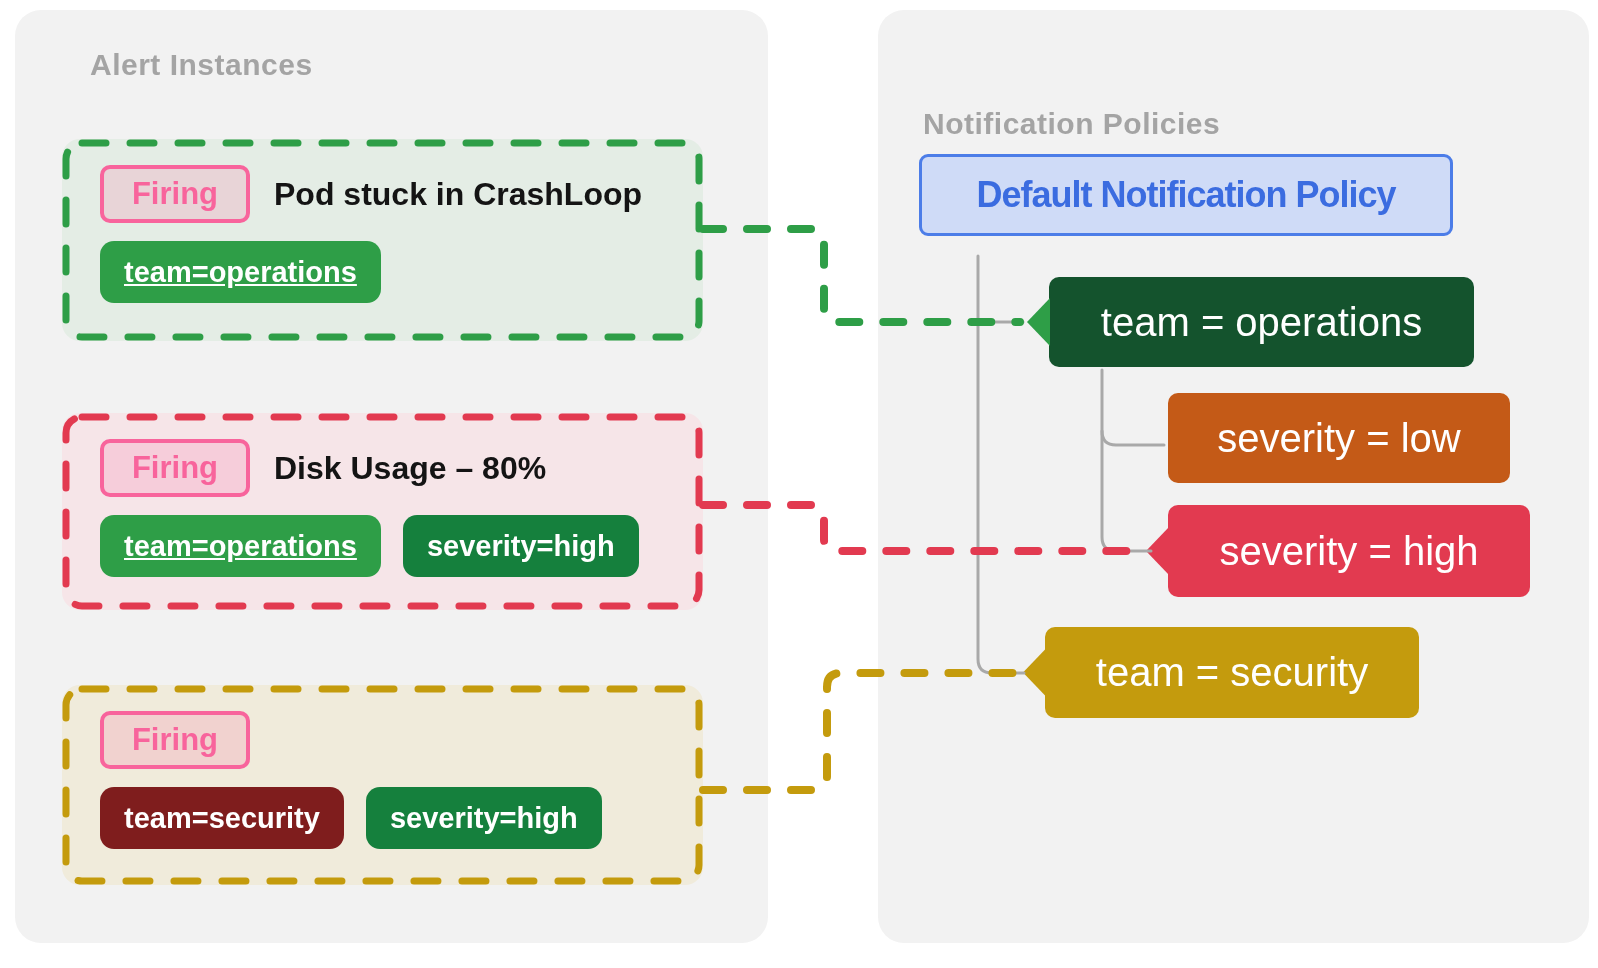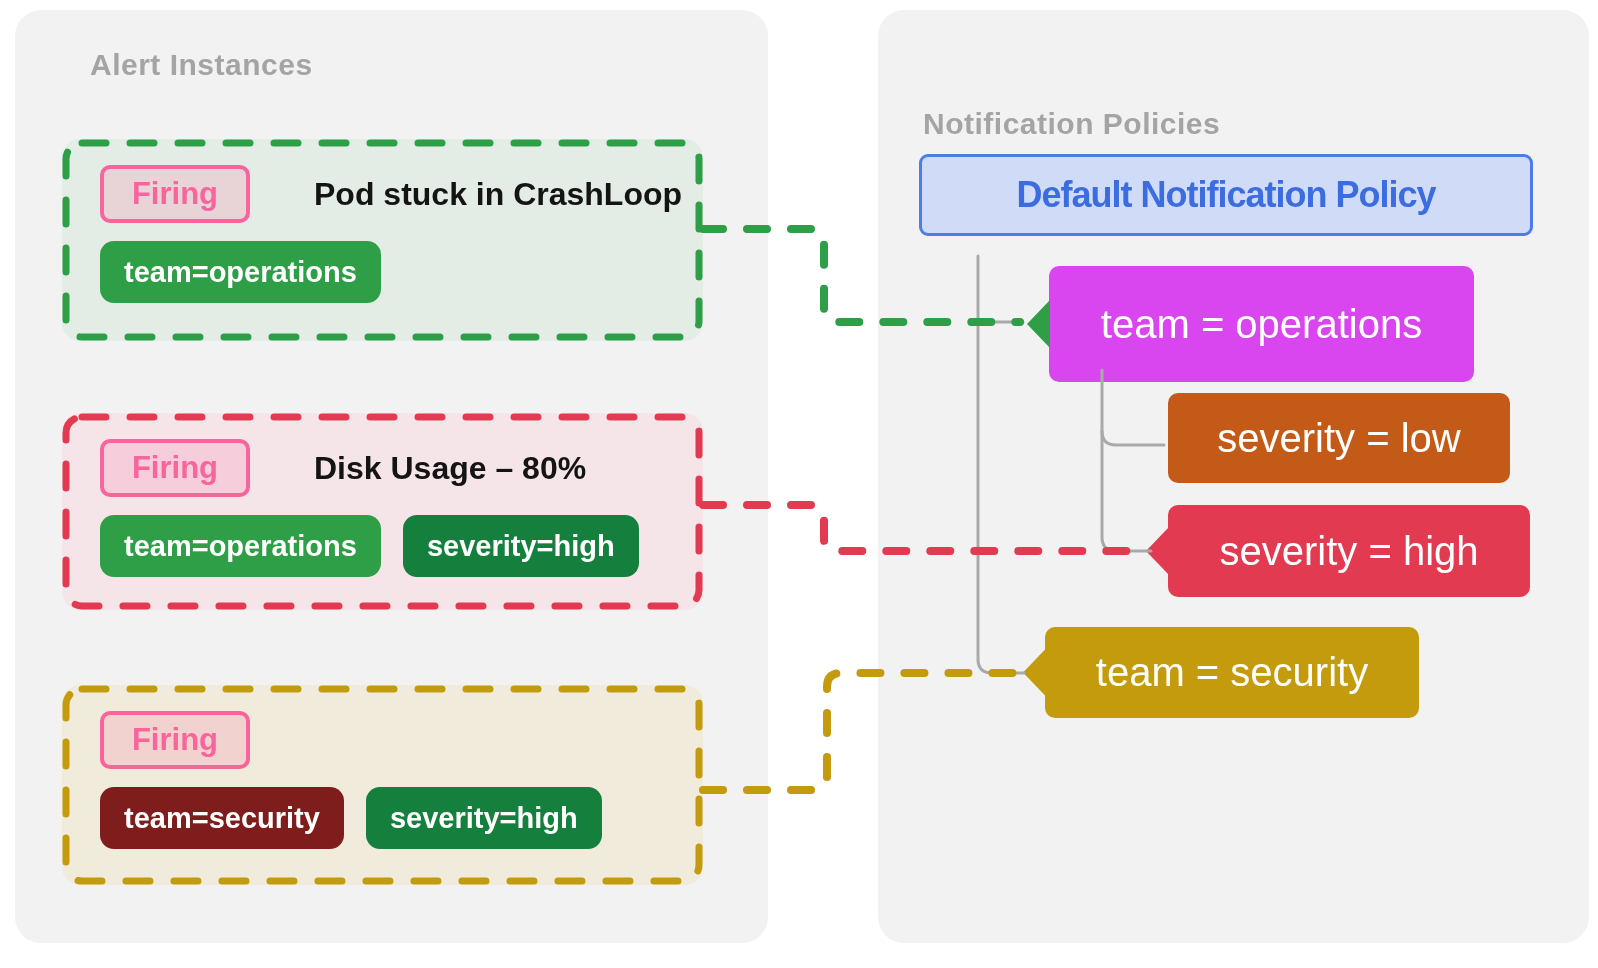--- a/index.html
+++ b/index.html
@@ -23,45 +23,45 @@
   #card-0{top:139px;height:202px;background:#e4ede5;}
   #card-1{top:413px;height:197px;background:#f6e5e8;}
   #card-2{top:685px;height:200px;background:#f0ebdb;}
 
   .card-border{position:absolute;inset:0;width:100%;height:100%;pointer-events:none;}
   .card-border rect{fill:none;stroke-width:7;stroke-dasharray:24 24;stroke-linecap:round;}
   .stroke-green{stroke:#2e9e47;}
   .stroke-red{stroke:#e23a50;}
   .stroke-gold{stroke:#c49b0d;}
 
-  .card-row{position:absolute;left:38px;display:flex;align-items:center;gap:40px;}
+  .card-row{position:absolute;left:38px;display:flex;align-items:center;}
   .row-head{top:26px;height:58px;}
   .row-pills{top:102px;height:62px;gap:22px;}
 
   .badge{display:flex;align-items:center;justify-content:center;
          width:150px;height:58px;box-sizing:border-box;
          border:4px solid #f8649c;border-radius:10px;
          background:rgba(248,100,156,0.18);
          color:#f8649c;font-size:31px;font-weight:bold;}
   .card-title{margin-left:24px;font-size:32px;font-weight:bold;color:#141414;white-space:nowrap;}
 
   .pill{display:flex;align-items:center;justify-content:center;height:62px;
         padding:0 24px;border-radius:14px;color:#ffffff;
         font-size:29px;font-weight:bold;white-space:nowrap;}
-  .pill.green{background:#2e9e47;}
+  .pill.green{background:#2e9e47;text-decoration:underline;}
   .pill.red{background:#15803d;}
   .pill.gold{background:#7f1d1d;}
 
   
   .policy{position:absolute;display:flex;align-items:center;justify-content:center;
           border-radius:10px;color:#ffffff;font-size:40px;font-weight:500;white-space:nowrap;}
-  #p-root{left:919px;top:154px;width:614px;height:82px;box-sizing:border-box;
+  #p-root{left:919px;top:154px;width:534px;height:82px;box-sizing:border-box;
           background:#cfdbf7;border:3px solid #4c7de8;border-radius:9px;
           color:#3b6ce0;font-size:36px;font-weight:bold;letter-spacing:-1px;}
-  #p-ops {left:1049px;top:266px;width:425px;height:116px;background:#d946ef;}
+  #p-ops {left:1049px;top:277px;width:425px;height:90px;background:#14532d;}
   #p-low {left:1168px;top:393px;width:342px;height:90px;background:#c45a17;}
   #p-high{left:1168px;top:505px;width:362px;height:92px;background:#e23a50;}
   #p-sec {left:1045px;top:627px;width:374px;height:91px;background:#c49b0d;}
 
   .notch{position:absolute;left:-22px;top:50%;transform:translateY(-50%);
          width:23px;height:48px;clip-path:polygon(100% 0,0 50%,100% 100%);}
   .notch.green{background:#2e9e47;}
   .notch.red{background:#e23a50;}
   .notch.gold{background:#c49b0d;}
 

